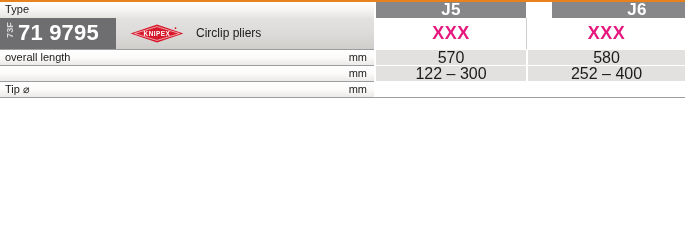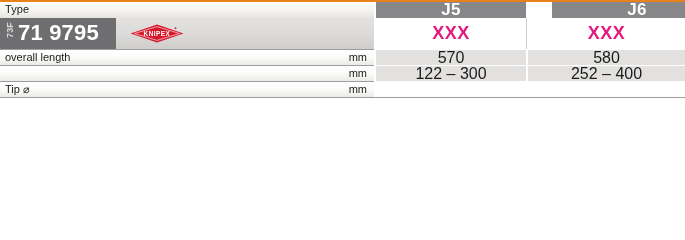--- a/index.html
+++ b/index.html
@@ -252,20 +252,21 @@
 
     <div class="desc-cell">
       <span class="brand-logo">
         <svg width="54" height="19" viewBox="0 0 54 19" xmlns="http://www.w3.org/2000/svg">
           <polygon points="27,0.6 53.4,9.5 27,18.4 0.6,9.5" fill="#d7182a"></polygon>
           <polygon points="27,2.6 49.5,9.5 27,16.4 4.5,9.5" fill="#d7182a" stroke="#ffffff" stroke-width="0.6"></polygon>
           <text x="27" y="12.4" font-family="'Liberation Sans', sans-serif" font-size="6.4" font-weight="bold" fill="#ffffff" text-anchor="middle" letter-spacing="0.5">KNIPEX</text>
           <circle cx="45.5" cy="4.2" r="0.9" fill="#d7182a"></circle>
         </svg>
       </span>
+      <span class="desc-text">Circlip pliers</span>
     </div>
 
     <div class="product-left-divider"></div>
     <div class="value-cell-product c1">XXX</div>
     <div class="product-col-divider"></div>
     <div class="value-cell-product c2">XXX</div>
   </div>
 
   <div class="spec-row row-y1">
     <div class="spec-label-cell">

